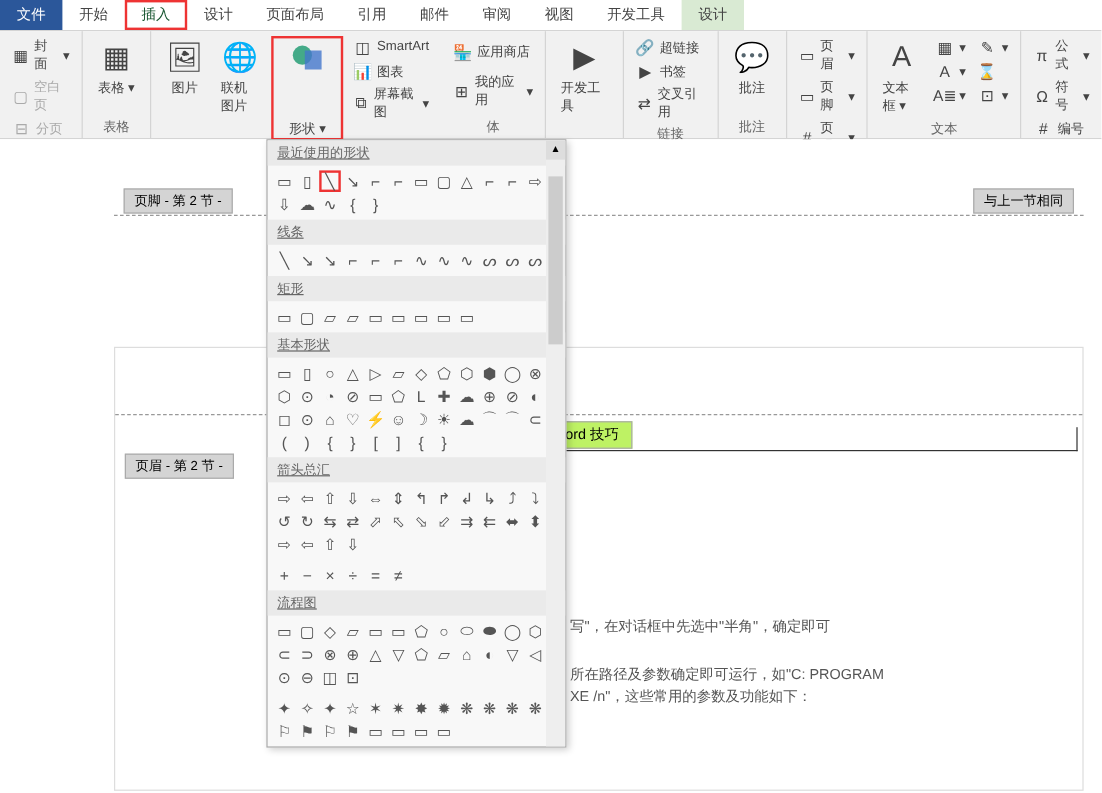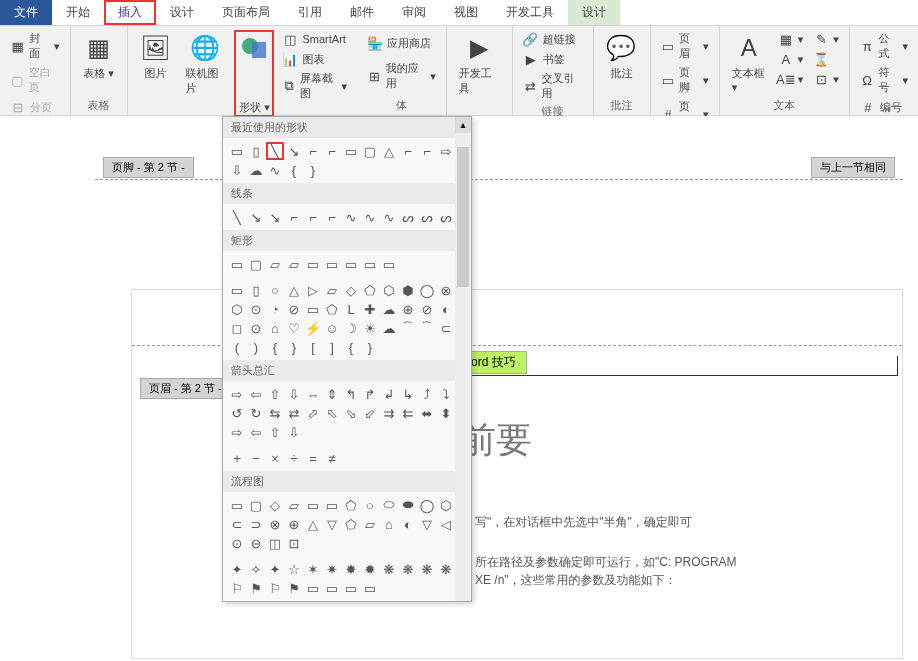--- a/index.html
+++ b/index.html
@@ -1,53 +1,53 @@
 <!DOCTYPE html>
 <html><head>
 <meta charset="utf-8">
 <style>
 * { margin: 0; padding: 0; box-sizing: border-box; font-family: "Microsoft YaHei", sans-serif; }
 body { background: #fff; width: 918px; height: 661px; overflow: hidden; position: relative; }
 
 .ribbon-tabs { display: flex; background: #fff; height: 26px; border-bottom: 1px solid #d4d4d4; font-size: 12px; }
 .ribbon-tab { padding: 4px 14px; cursor: pointer; color: #444; text-align: center; }
 .ribbon-tab.file { background: #2b579a; color: #fff; }
-.ribbon-tab.active { color: #4c1d95; }
+.ribbon-tab.active { color: #14532d; }
 .ribbon-tab.highlighted { border: 2px solid #e33; padding: 2px 12px; }
 .ribbon-tab.design2 { background: #d9ead3; }
 
 .ribbon-body { display: flex; background: #f1f1f1; height: 90px; border-bottom: 1px solid #d4d4d4; }
 .ribbon-group { display: flex; flex-direction: column; border-right: 1px solid #d4d4d4; padding: 4px 8px 2px; }
 .ribbon-group-content { flex: 1; display: flex; gap: 6px; }
 .ribbon-group-label { text-align: center; font-size: 11px; color: #666; padding-top: 2px; }
 .ribbon-col { display: flex; flex-direction: column; gap: 2px; font-size: 11px; color: #444; }
 .ribbon-item { display: flex; align-items: center; gap: 4px; padding: 1px 2px; cursor: pointer; }
 .ribbon-item.disabled { color: #aaa; }
 .ribbon-big { display: flex; flex-direction: column; align-items: center; gap: 2px; font-size: 11px; color: #444; padding: 2px 4px; cursor: pointer; }
 .big-icon { width: 32px; height: 32px; display: flex; align-items: center; justify-content: center; font-size: 24px; }
 .small-icon { width: 16px; height: 16px; display: inline-flex; align-items: center; justify-content: center; font-size: 13px; }
-.shapes-btn { border: 2px solid #e33; padding: 0 2px; gap: 36px; }
+.shapes-btn { border: 2px solid #e33; padding: 0 12px; gap: 36px; }
 
 .doc-area { position: relative; background: #fff; height: 545px; }
 .page-strip { position: absolute; left: 95px; right: 15px; top: 13px; height: 160px; }
 .footer-label { position: absolute; left: 8px; top: 28px; background: #d4d4d4; border: 1px solid #aaa; font-size: 11px; padding: 2px 8px; }
-.page-strip2 { position: absolute; left: 95px; right: 15px; top: 173px; height: 370px; border: 1px solid #ddd; margin-left: 36px; }
+.page-strip2 { position: absolute; left: 95px; right: 15px; top: 173px; height: 370px; border: 1px solid #ddd; }
 .header-dotted { position: absolute; left: 0; right: 0; top: 55px; border-top: 1px dashed #999; }
 .header-label { position: absolute; left: 8px; top: 88px; background: #d4d4d4; border: 1px solid #aaa; font-size: 11px; padding: 2px 8px; }
 .same-prev { position: absolute; right: 8px; top: 28px; background: #d4d4d4; border: 1px solid #aaa; font-size: 11px; padding: 2px 8px; text-align: right; }
 
 .doc-title { position: absolute; left: 460px; top: 300px; font-size: 36px; color: #7a7a7a; font-family: SimSun, serif; }
 .doc-tag { position: absolute; left: 460px; top: 235px; background: #bef264; font-size: 12px; padding: 2px 10px; border: 1px solid #aaa; }
 .doc-line1 { position: absolute; left: 475px; top: 398px; font-size: 12px; color: #555; }
 .doc-line2 { position: absolute; left: 475px; top: 438px; font-size: 12px; color: #555; }
 .doc-line3 { position: absolute; left: 475px; top: 456px; font-size: 12px; color: #555; }
 .doc-right-border { position: absolute; left: 460px; right: 20px; top: 240px; height: 20px; border-right: 1px solid #333; border-bottom: 1px solid #333; }
 
 .shapes-dropdown { position: absolute; left: 222px; top: 0; width: 250px; background: #f8f8f8; border: 1px solid #aaa; box-shadow: 2px 2px 6px rgba(0,0,0,0.2); z-index: 10; font-size: 11px; }
-.dd-section-title { background: #eaeaea; padding: 3px 8px; color: #666; font-size: 11px; }
+.dd-section-title { background: #eaeaea; padding: 3px 8px; color: #666; font-size: 11px; text-decoration: underline; }
 .dd-shapes-row { display: flex; flex-wrap: wrap; padding: 4px 5px; gap: 1px; }
 .dd-shape { width: 18px; height: 18px; border: 1px solid transparent; display: flex; align-items: center; justify-content: center; color: #555; cursor: pointer; font-size: 13px; }
 .dd-shape.sel { border: 2px solid #e33; }
 .scrollbar { position: absolute; right: 0; top: 0; bottom: 0; width: 16px; background: #eee; }
 .scrollbar-thumb { position: absolute; right: 2px; top: 30px; width: 12px; height: 140px; background: #ccc; }
 .scrollbar-btn { position: absolute; right: 0; width: 16px; height: 16px; background: #ddd; text-align: center; font-size: 10px; line-height: 16px; }
 
 svg { display: block; }
 </style>
 </head>
@@ -236,21 +236,20 @@
     <div style="position:absolute;left:0;right:0;top:50px;border-top:1px dashed #999"></div>
   </div>
 
   <div class="page-strip2">
     <div class="header-dotted"></div>
     <div class="header-label">页眉 - 第 2 节 -</div>
   </div>
 
   <div class="doc-tag">ord 技巧</div>
   <div class="doc-right-border"></div>
-  <div class="doc-title">前要</div>
   <div class="doc-line1">写"，在对话框中先选中"半角"，确定即可</div>
   <div class="doc-line2">所在路径及参数确定即可运行，如"C: PROGRAM</div>
   <div class="doc-line3">XE /n"，这些常用的参数及功能如下：</div>
 
   <div class="shapes-dropdown">
     <div class="dd-section-title">最近使用的形状</div>
     <div class="dd-shapes-row">
       <div class="dd-shape">▭</div>
       <div class="dd-shape">▯</div>
       <div class="dd-shape sel">╲</div>
@@ -292,20 +291,21 @@
         <div class="dd-shape">▢</div>
         <div class="dd-shape">▱</div>
         <div class="dd-shape">▱</div>
         <div class="dd-shape">▭</div>
         <div class="dd-shape">▭</div>
         <div class="dd-shape">▭</div>
         <div class="dd-shape">▭</div>
         <div class="dd-shape">▭</div>
     </div>
 
+    <div class="dd-section-title">基本形状</div>
     <div class="dd-shapes-row">
       <div class="dd-shape">▭</div>
         <div class="dd-shape">▯</div>
         <div class="dd-shape">○</div>
         <div class="dd-shape">△</div>
         <div class="dd-shape">▷</div>
         <div class="dd-shape">▱</div>
         <div class="dd-shape">◇</div>
         <div class="dd-shape">⬠</div>
         <div class="dd-shape">⬡</div>

